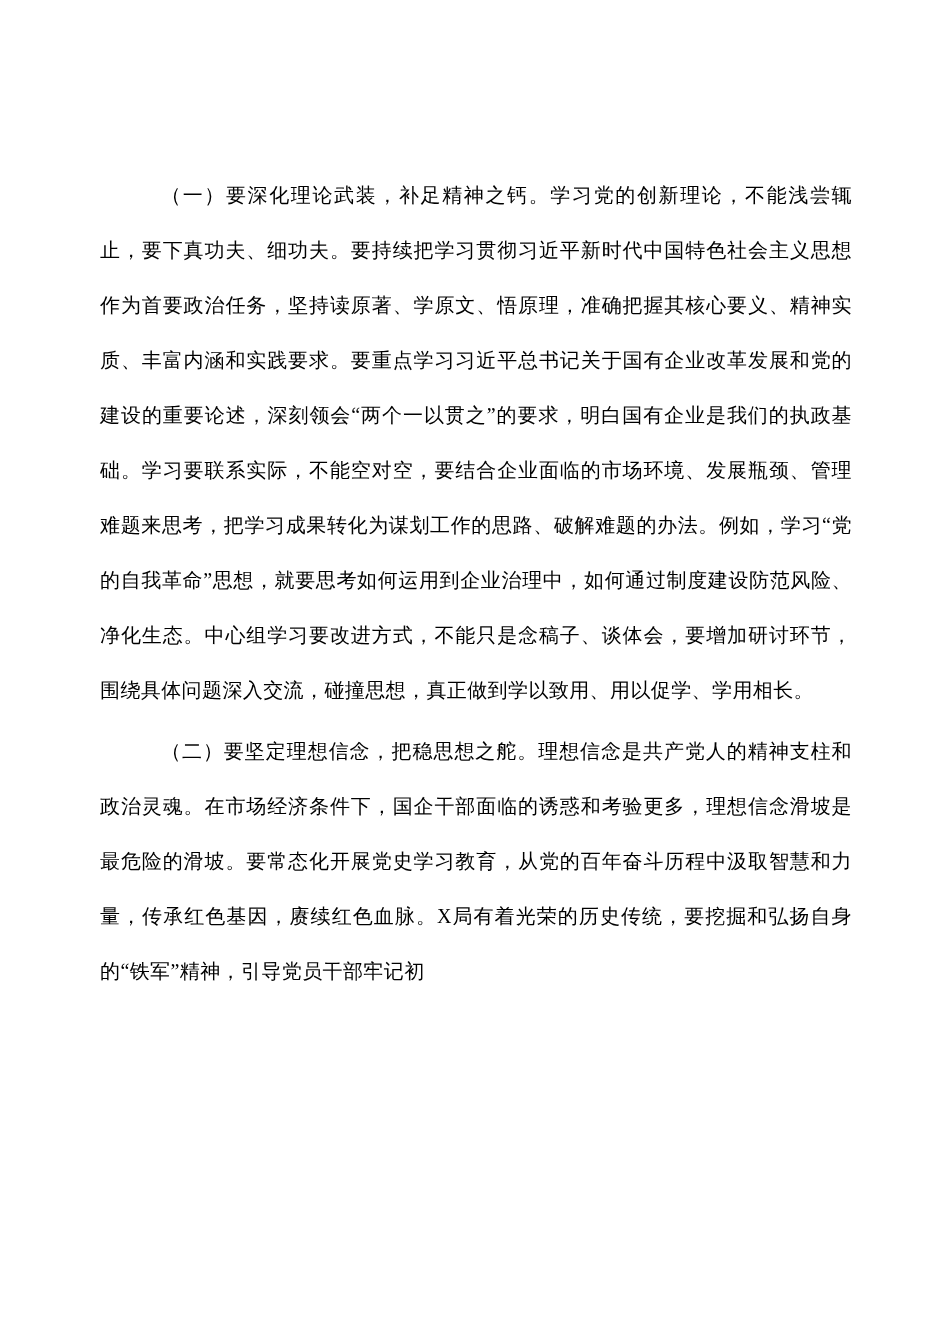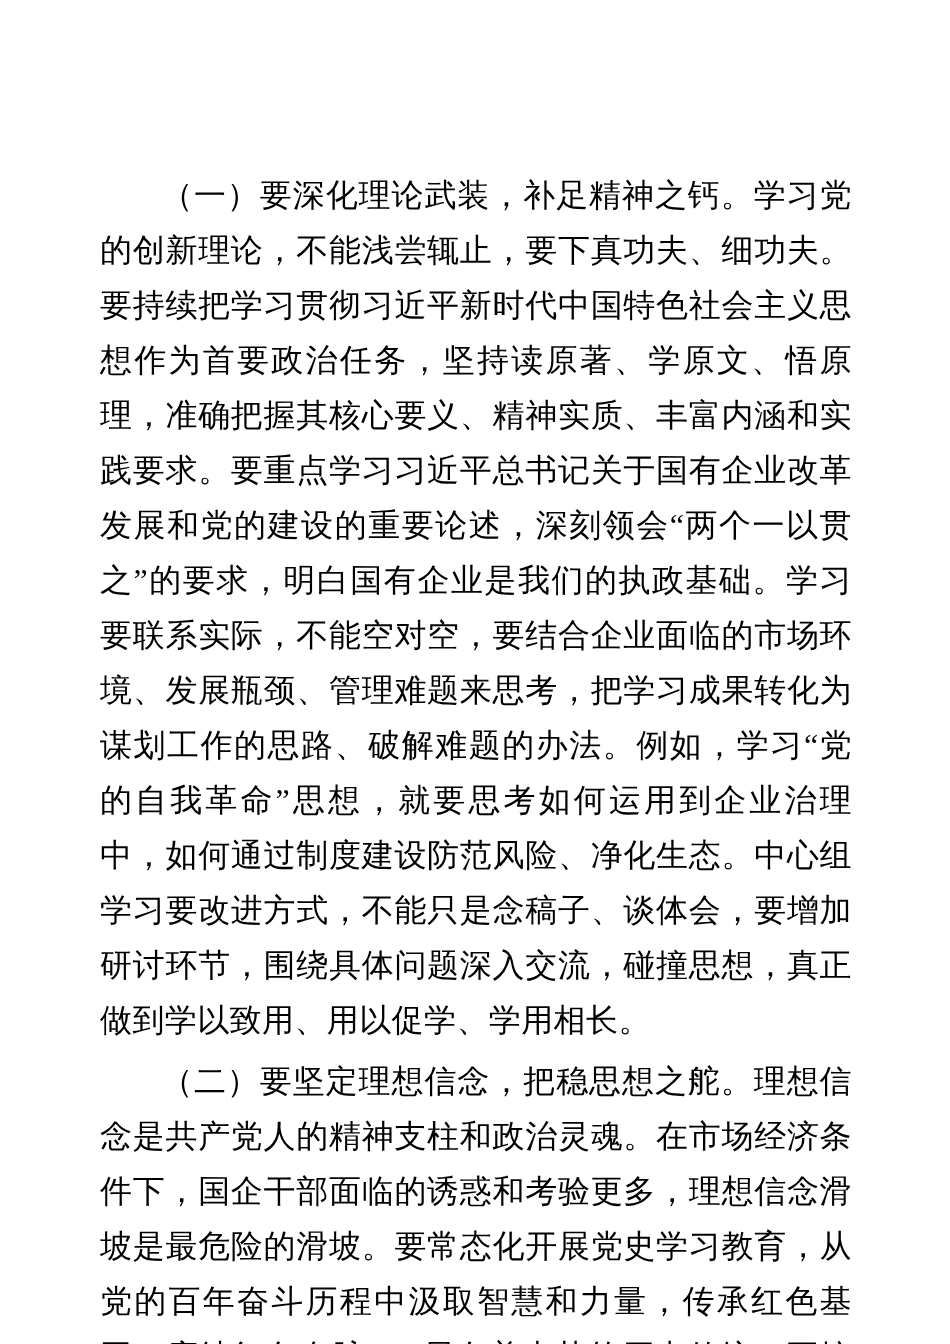--- a/index.html
+++ b/index.html
@@ -17,21 +17,21 @@
   }
   .doc-body {
     position: absolute;
     left: 100px;
     top: 168px;
     width: 752px;
   }
   p.para {
     margin: 0 0 6px 0;
     font-family: "Liberation Serif", "DejaVu Serif", serif;
-    font-size: 32px;
+    font-size: 20px;
     line-height: 55px;
     color: #000000;
     text-align: justify;
     text-justify: inter-ideograph;
     text-indent: 61px;
     letter-spacing: 0.4px;
     font-weight: 500;
   }
   p.para:last-child {
     margin-bottom: 0;

